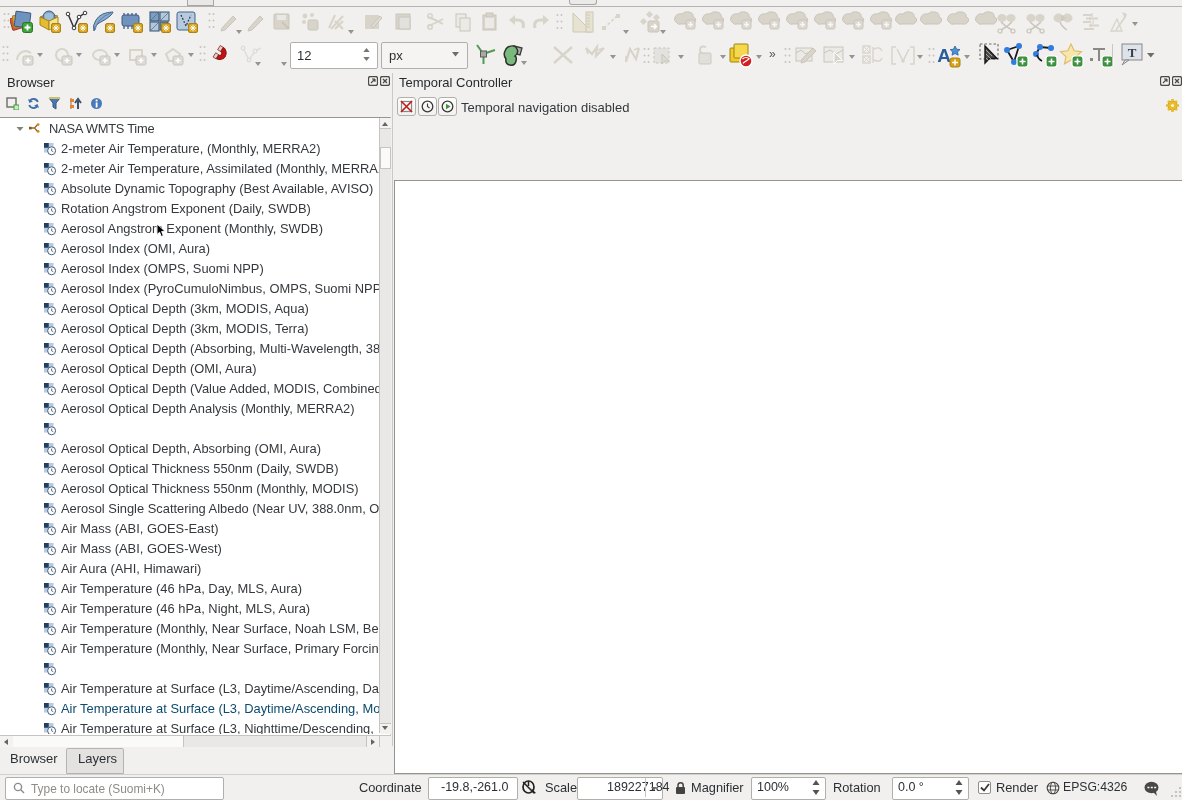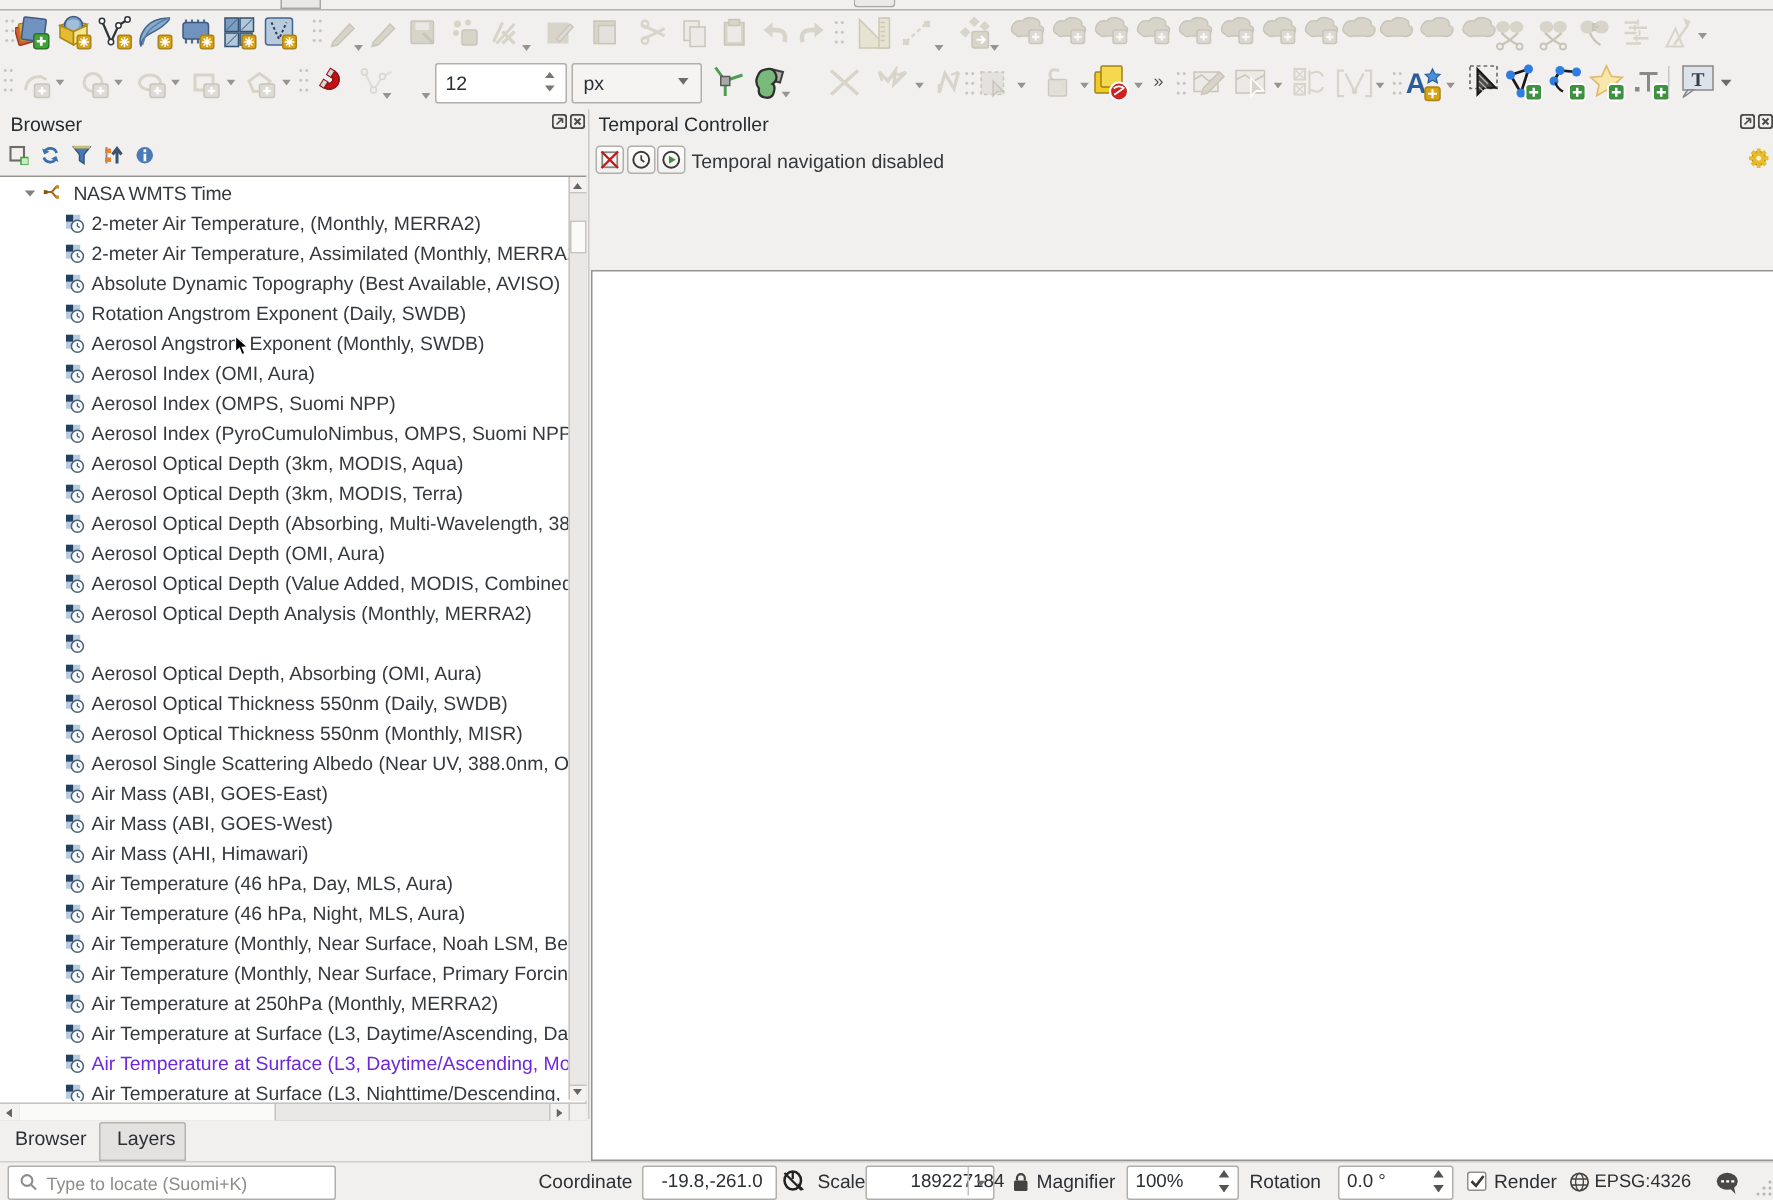--- a/index.html
+++ b/index.html
@@ -674,21 +674,21 @@
       <path d="M7.6 5.6 v2.2 l1.6 0.9" stroke="#4a617a" stroke-width="0.9" fill="none"></path>
     </svg>
     <div class="lbl" style="left:61px;top:343px;font-size:12.9px;color:#35393d">Aerosol Optical Thickness 550nm (Daily, SWDB)</div>
     <svg class="ic" style="left:44px;top:365px" width="13" height="13" viewBox="0 0 13 13">
       <rect x="0" y="0" width="9.5" height="9.5" fill="#b9cbe0"></rect>
       <rect x="0" y="0" width="4.75" height="4.75" fill="#21405f"></rect>
       <rect x="4.75" y="4.75" width="4.75" height="4.75" fill="#21405f"></rect>
       <circle cx="7.6" cy="7.8" r="4" fill="#fbfcfd" stroke="#4a617a" stroke-width="1"></circle>
       <path d="M7.6 5.6 v2.2 l1.6 0.9" stroke="#4a617a" stroke-width="0.9" fill="none"></path>
     </svg>
-    <div class="lbl" style="left:61px;top:363px;font-size:12.9px;color:#35393d">Aerosol Optical Thickness 550nm (Monthly, MISR)</div>
+    <div class="lbl" style="left:61px;top:363px;font-size:12.9px;color:#35393d">Aerosol Optical Thickness 550nm (Monthly, MODIS)</div>
     <svg class="ic" style="left:44px;top:385px" width="13" height="13" viewBox="0 0 13 13">
       <rect x="0" y="0" width="9.5" height="9.5" fill="#b9cbe0"></rect>
       <rect x="0" y="0" width="4.75" height="4.75" fill="#21405f"></rect>
       <rect x="4.75" y="4.75" width="4.75" height="4.75" fill="#21405f"></rect>
       <circle cx="7.6" cy="7.8" r="4" fill="#fbfcfd" stroke="#4a617a" stroke-width="1"></circle>
       <path d="M7.6 5.6 v2.2 l1.6 0.9" stroke="#4a617a" stroke-width="0.9" fill="none"></path>
     </svg>
     <div class="lbl" style="left:61px;top:383px;font-size:12.9px;color:#35393d">Aerosol Single Scattering Albedo (Near UV, 388.0nm, O</div>
     <svg class="ic" style="left:44px;top:405px" width="13" height="13" viewBox="0 0 13 13">
       <rect x="0" y="0" width="9.5" height="9.5" fill="#b9cbe0"></rect>
@@ -706,21 +706,21 @@
       <path d="M7.6 5.6 v2.2 l1.6 0.9" stroke="#4a617a" stroke-width="0.9" fill="none"></path>
     </svg>
     <div class="lbl" style="left:61px;top:423px;font-size:12.9px;color:#35393d">Air Mass (ABI, GOES-West)</div>
     <svg class="ic" style="left:44px;top:445px" width="13" height="13" viewBox="0 0 13 13">
       <rect x="0" y="0" width="9.5" height="9.5" fill="#b9cbe0"></rect>
       <rect x="0" y="0" width="4.75" height="4.75" fill="#21405f"></rect>
       <rect x="4.75" y="4.75" width="4.75" height="4.75" fill="#21405f"></rect>
       <circle cx="7.6" cy="7.8" r="4" fill="#fbfcfd" stroke="#4a617a" stroke-width="1"></circle>
       <path d="M7.6 5.6 v2.2 l1.6 0.9" stroke="#4a617a" stroke-width="0.9" fill="none"></path>
     </svg>
-    <div class="lbl" style="left:61px;top:443px;font-size:12.9px;color:#35393d">Air Mass (AHI, Himawari)</div>
+    <div class="lbl" style="left:61px;top:443px;font-size:12.9px;color:#35393d">Air Aura (AHI, Himawari)</div>
     <svg class="ic" style="left:44px;top:465px" width="13" height="13" viewBox="0 0 13 13">
       <rect x="0" y="0" width="9.5" height="9.5" fill="#b9cbe0"></rect>
       <rect x="0" y="0" width="4.75" height="4.75" fill="#21405f"></rect>
       <rect x="4.75" y="4.75" width="4.75" height="4.75" fill="#21405f"></rect>
       <circle cx="7.6" cy="7.8" r="4" fill="#fbfcfd" stroke="#4a617a" stroke-width="1"></circle>
       <path d="M7.6 5.6 v2.2 l1.6 0.9" stroke="#4a617a" stroke-width="0.9" fill="none"></path>
     </svg>
     <div class="lbl" style="left:61px;top:463px;font-size:12.9px;color:#35393d">Air Temperature (46 hPa, Day, MLS, Aura)</div>
     <svg class="ic" style="left:44px;top:485px" width="13" height="13" viewBox="0 0 13 13">
       <rect x="0" y="0" width="9.5" height="9.5" fill="#b9cbe0"></rect>
@@ -746,37 +746,36 @@
       <path d="M7.6 5.6 v2.2 l1.6 0.9" stroke="#4a617a" stroke-width="0.9" fill="none"></path>
     </svg>
     <div class="lbl" style="left:61px;top:523px;font-size:12.9px;color:#35393d">Air Temperature (Monthly, Near Surface, Primary Forcin</div>
     <svg class="ic" style="left:44px;top:545px" width="13" height="13" viewBox="0 0 13 13">
       <rect x="0" y="0" width="9.5" height="9.5" fill="#b9cbe0"></rect>
       <rect x="0" y="0" width="4.75" height="4.75" fill="#21405f"></rect>
       <rect x="4.75" y="4.75" width="4.75" height="4.75" fill="#21405f"></rect>
       <circle cx="7.6" cy="7.8" r="4" fill="#fbfcfd" stroke="#4a617a" stroke-width="1"></circle>
       <path d="M7.6 5.6 v2.2 l1.6 0.9" stroke="#4a617a" stroke-width="0.9" fill="none"></path>
     </svg>
-    <div class="lbl" style="left:61px;top:543px;font-size:12.9px;color:#35393d">Air Temperature at 250hPa (Monthly, MERRA2)</div>
     <svg class="ic" style="left:44px;top:565px" width="13" height="13" viewBox="0 0 13 13">
       <rect x="0" y="0" width="9.5" height="9.5" fill="#b9cbe0"></rect>
       <rect x="0" y="0" width="4.75" height="4.75" fill="#21405f"></rect>
       <rect x="4.75" y="4.75" width="4.75" height="4.75" fill="#21405f"></rect>
       <circle cx="7.6" cy="7.8" r="4" fill="#fbfcfd" stroke="#4a617a" stroke-width="1"></circle>
       <path d="M7.6 5.6 v2.2 l1.6 0.9" stroke="#4a617a" stroke-width="0.9" fill="none"></path>
     </svg>
     <div class="lbl" style="left:61px;top:563px;font-size:12.9px;color:#35393d">Air Temperature at Surface (L3, Daytime/Ascending, Da</div>
     <svg class="ic" style="left:44px;top:585px" width="13" height="13" viewBox="0 0 13 13">
       <rect x="0" y="0" width="9.5" height="9.5" fill="#b9cbe0"></rect>
       <rect x="0" y="0" width="4.75" height="4.75" fill="#21405f"></rect>
       <rect x="4.75" y="4.75" width="4.75" height="4.75" fill="#21405f"></rect>
       <circle cx="7.6" cy="7.8" r="4" fill="#fbfcfd" stroke="#4a617a" stroke-width="1"></circle>
       <path d="M7.6 5.6 v2.2 l1.6 0.9" stroke="#4a617a" stroke-width="0.9" fill="none"></path>
     </svg>
-    <div class="lbl" style="left:61px;top:583px;font-size:12.9px;color:#6d28d9">Air Temperature at Surface (L3, Daytime/Ascending, Mo</div>
+    <div class="lbl" style="left:61px;top:583px;font-size:12.9px;color:#0c4a6e">Air Temperature at Surface (L3, Daytime/Ascending, Mo</div>
     <svg class="ic" style="left:44px;top:605px" width="13" height="13" viewBox="0 0 13 13">
       <rect x="0" y="0" width="9.5" height="9.5" fill="#b9cbe0"></rect>
       <rect x="0" y="0" width="4.75" height="4.75" fill="#21405f"></rect>
       <rect x="4.75" y="4.75" width="4.75" height="4.75" fill="#21405f"></rect>
       <circle cx="7.6" cy="7.8" r="4" fill="#fbfcfd" stroke="#4a617a" stroke-width="1"></circle>
       <path d="M7.6 5.6 v2.2 l1.6 0.9" stroke="#4a617a" stroke-width="0.9" fill="none"></path>
     </svg>
     <div class="lbl" style="left:61px;top:603px;font-size:12.9px;color:#35393d">Air Temperature at Surface (L3, Nighttime/Descending,</div>
   </div>
 <svg class="ic" style="left:156px;top:223px;" width="11" height="16" viewBox="0 0 11 16">

